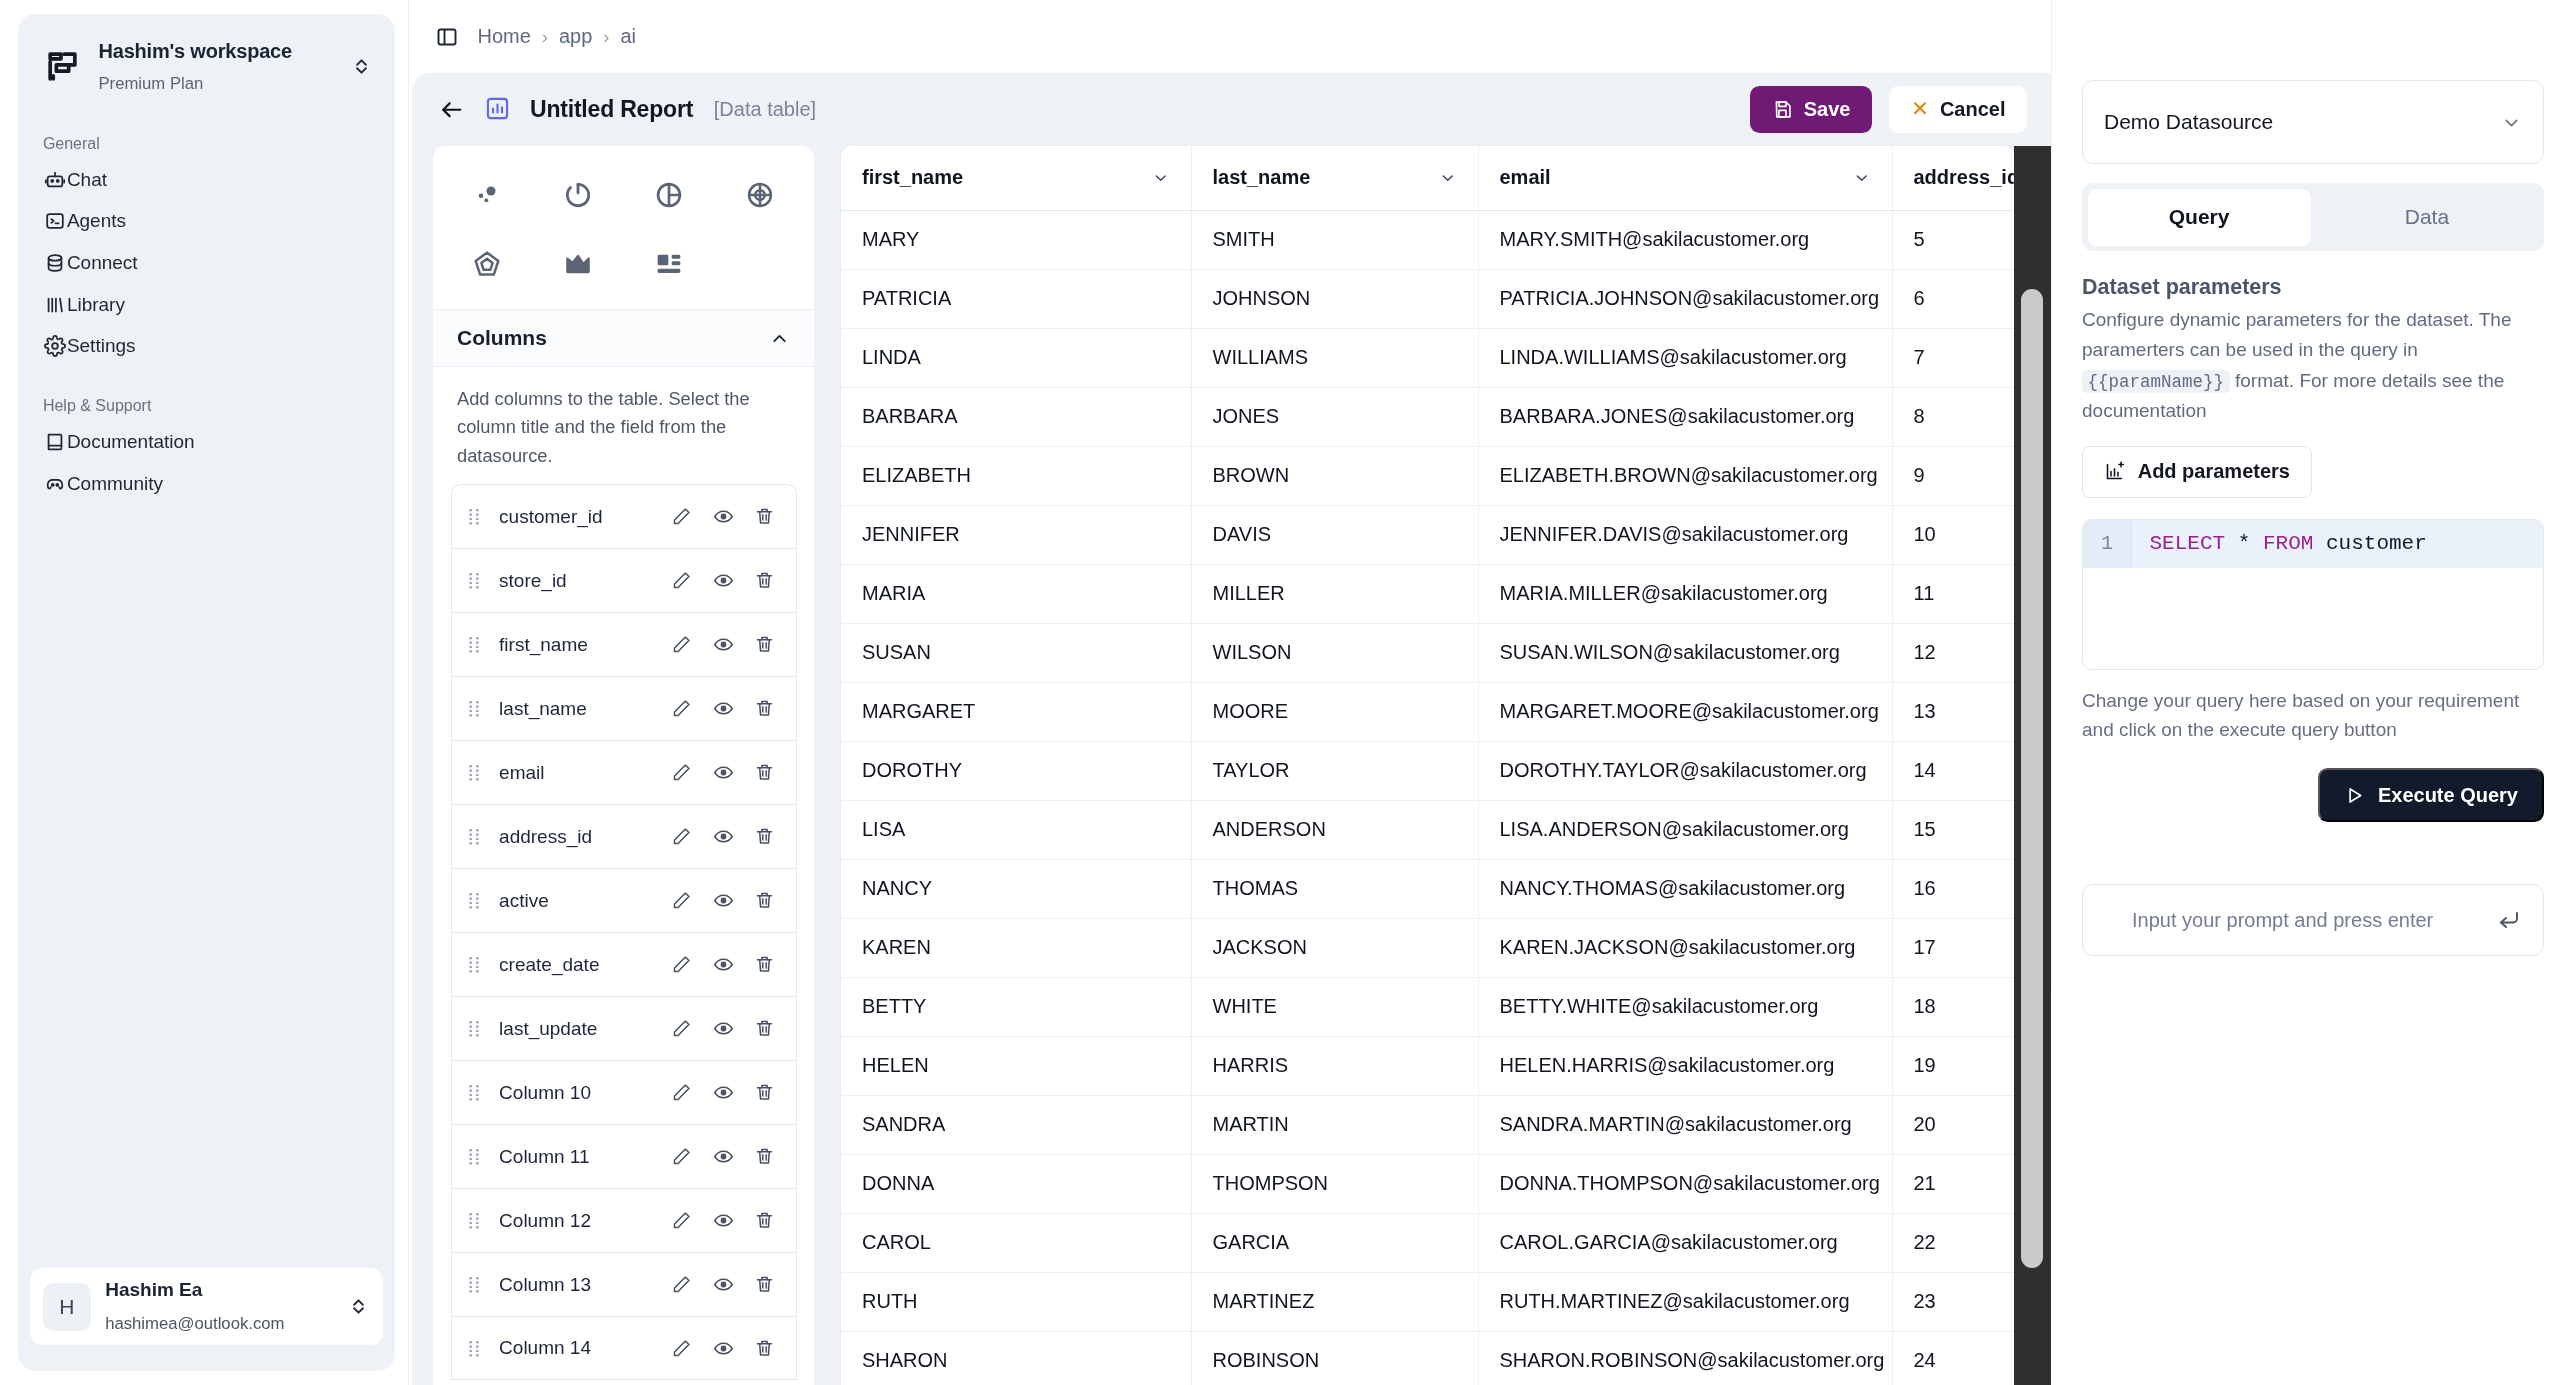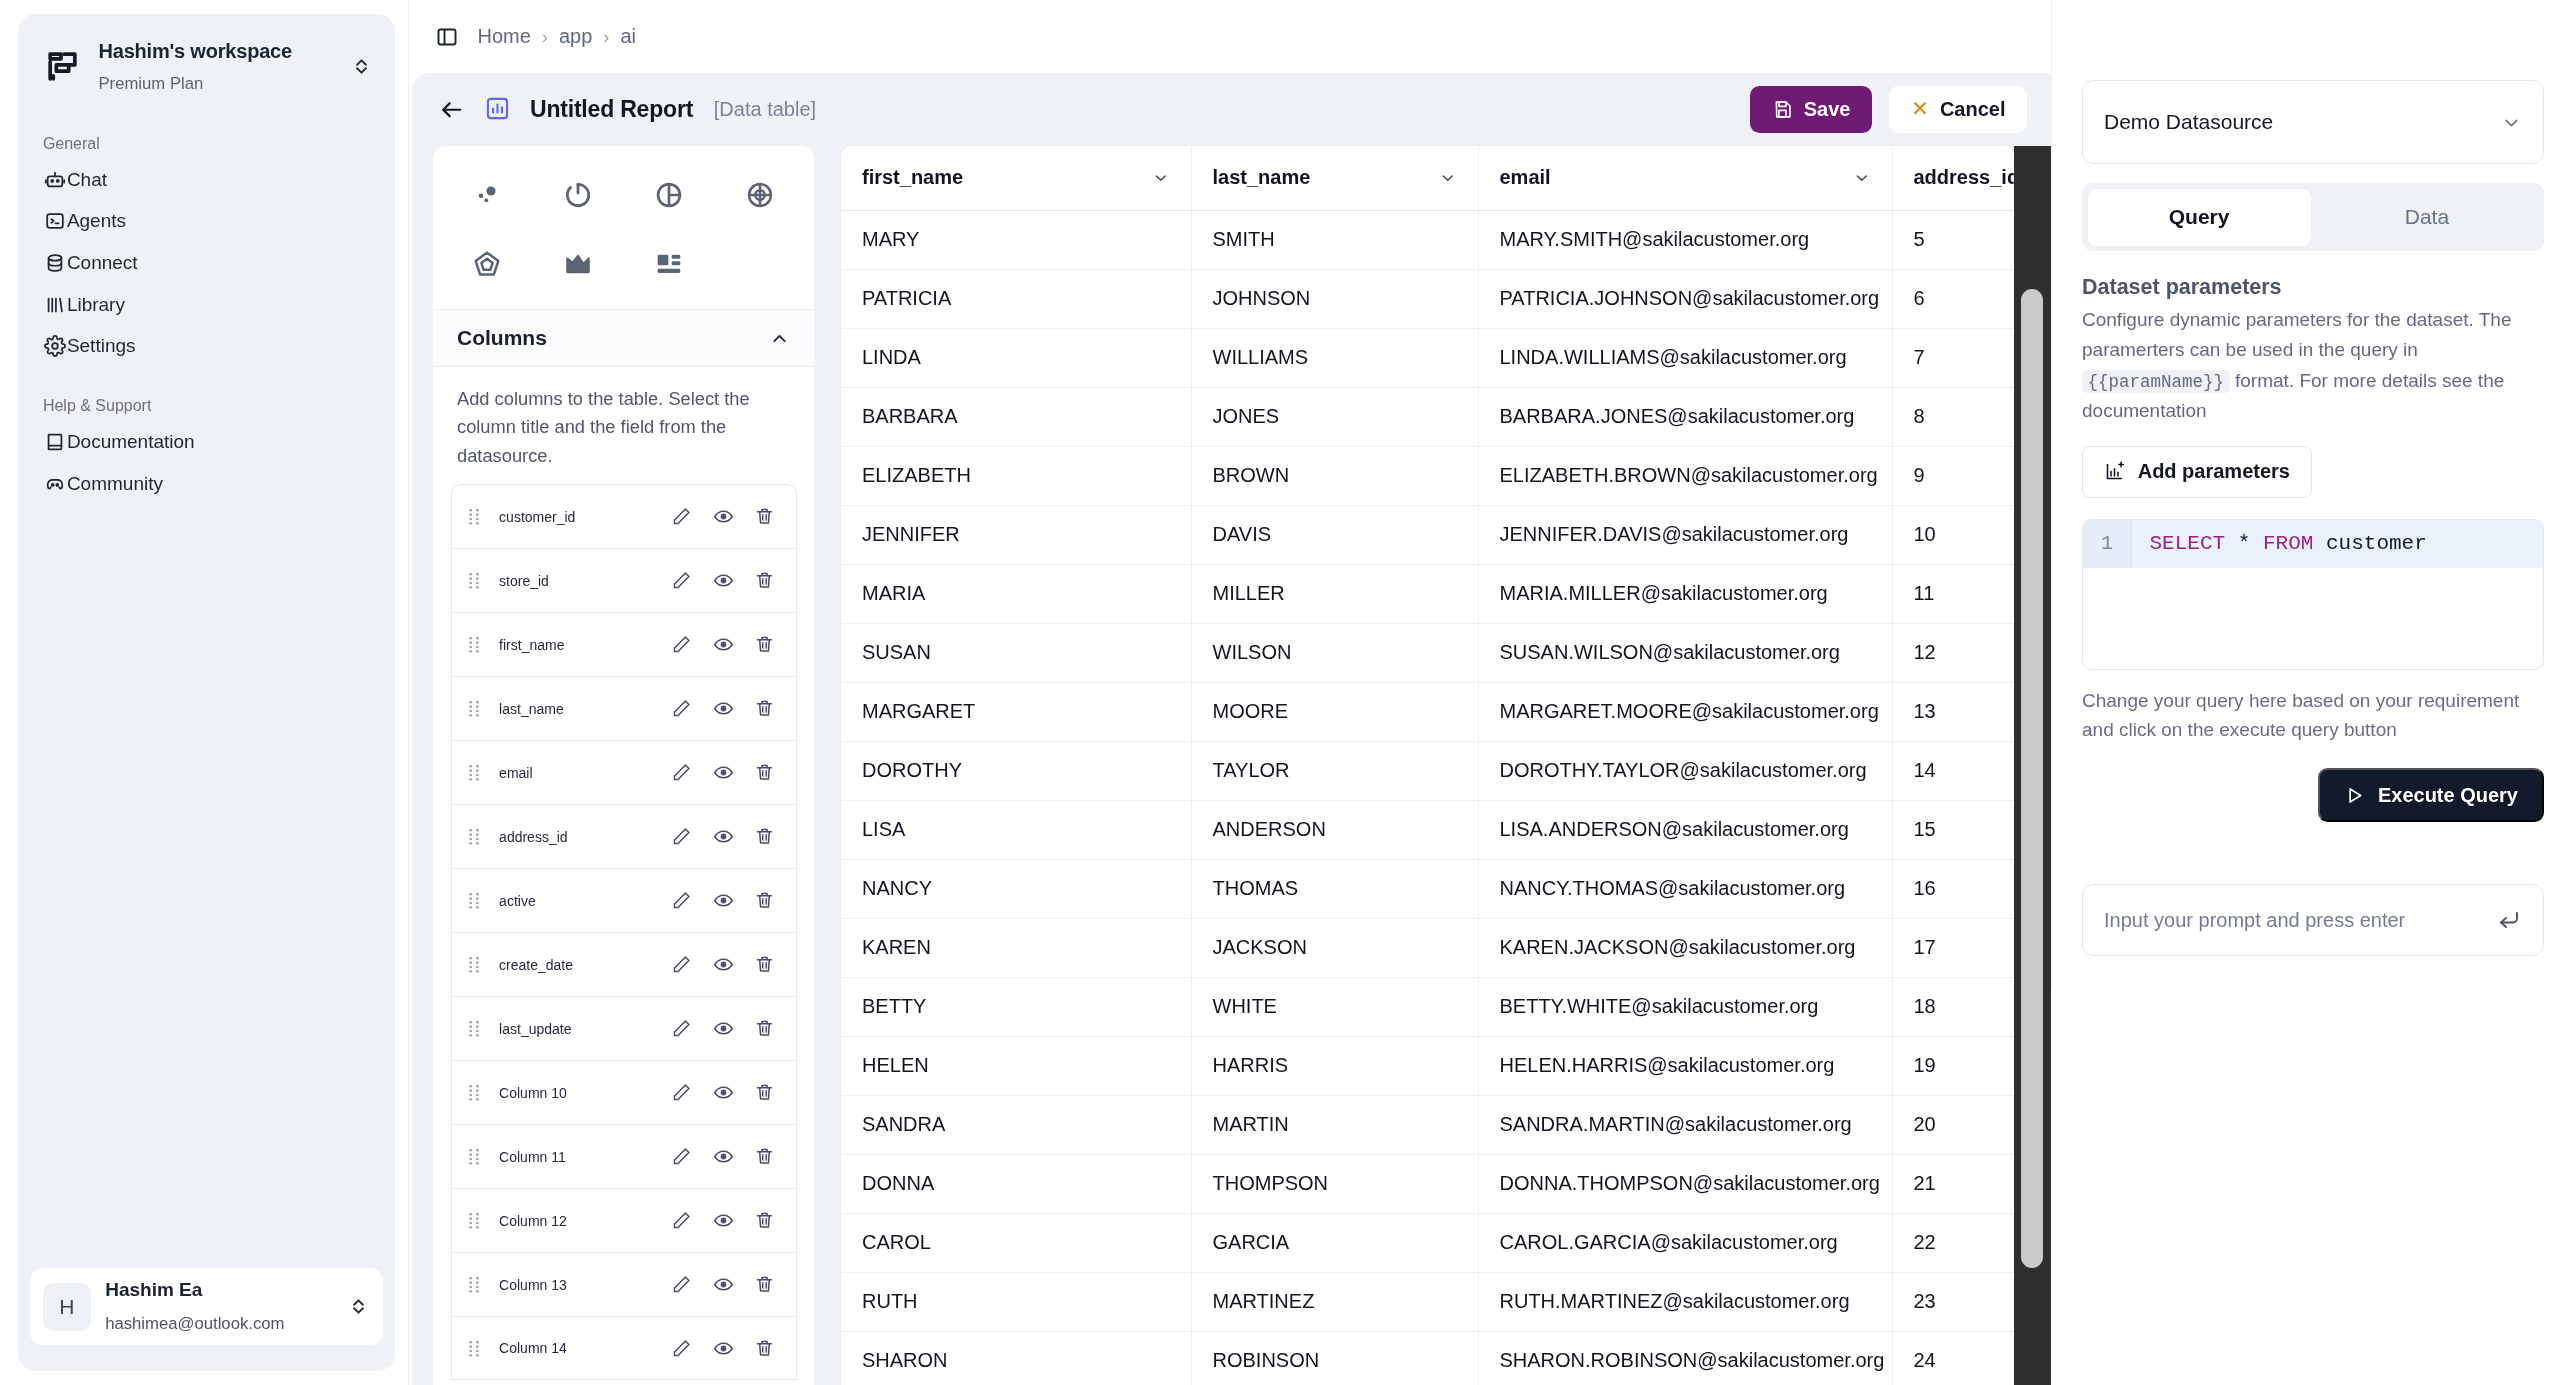--- a/index.html
+++ b/index.html
@@ -162,21 +162,21 @@
     height: 64px;
     border: 0.8px solid #e6e9ef;
     border-bottom: none;
     background: #fff;
     padding: 0 17.5px 0 14.3px;
     gap: 14.3px;
   }
   .col-row:first-child { border-radius: 9.6px 9.6px 0 0; }
   .col-row:last-child { border-bottom: 0.8px solid #e6e9ef; }
   .grip { width: 19px; flex: 0 0 19px; color: #9aa3b2; display:flex; }
-  .col-name { flex: 1; font-size: 14px; color: #1d2636; }
+  .col-name { flex: 1; font-size: 19px; color: #1d2636; }
   .row-act { width: 27px; flex: 0 0 27px; color: #4a5263; cursor: pointer; display: flex; align-items:center; justify-content:center;}
 
   
   .table-wrap {
     flex: 1; min-width: 0;
     display: flex;
     position: relative;
   }
   .table-card {
     flex: 1; min-width: 0;
@@ -318,20 +318,21 @@
     height: 72px; margin-bottom: 33px;
     display: flex; align-items: center;
     padding: 0 19px 0 21px; gap: 12.7px;
     background: #fff;
   }
   .prompt-input {
     flex: 1; border: none; outline: none;
     font-size: 20px; color: #c2410c;
     font-family: "Liberation Sans", sans-serif;
     background: transparent;
+    margin-left: 28px;
   }
   .prompt-input::placeholder { color: #737c91; }
   .enter-ico { color: #4a5263; width: 27px; display:flex; cursor:pointer; }
   svg { display: block; }
 </style>
 </head>
 <body>
 
 <div class="app">
 

